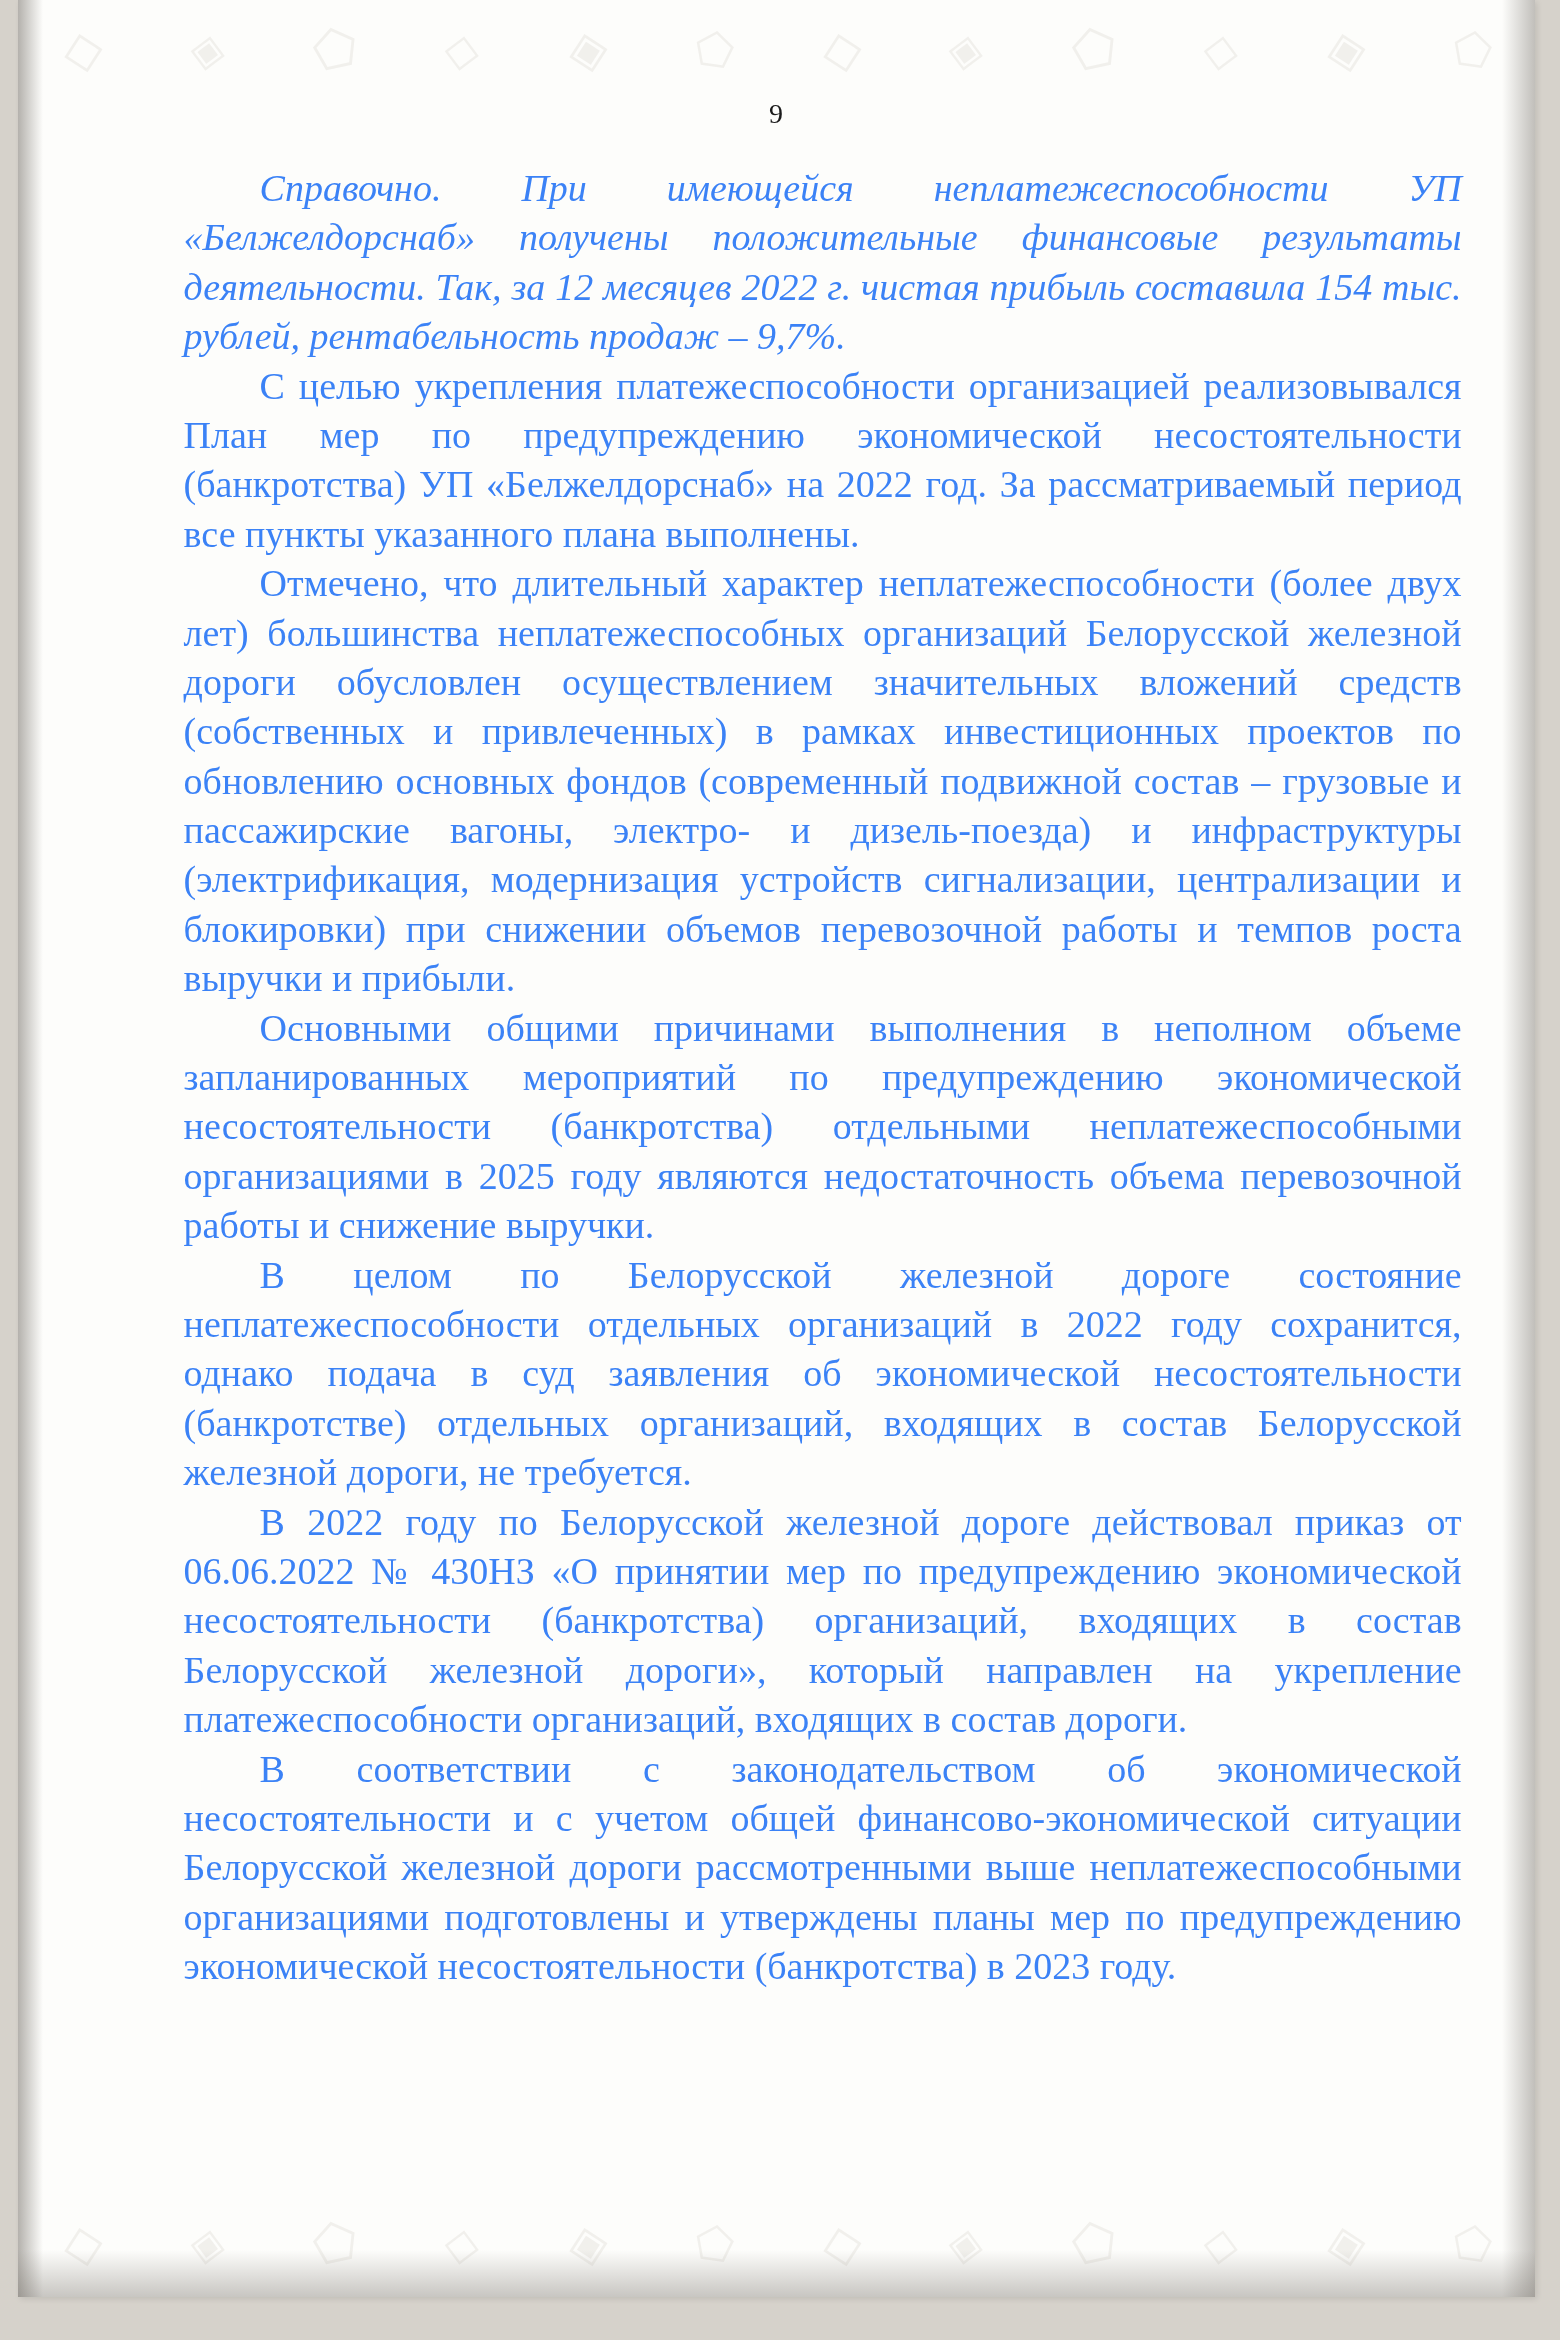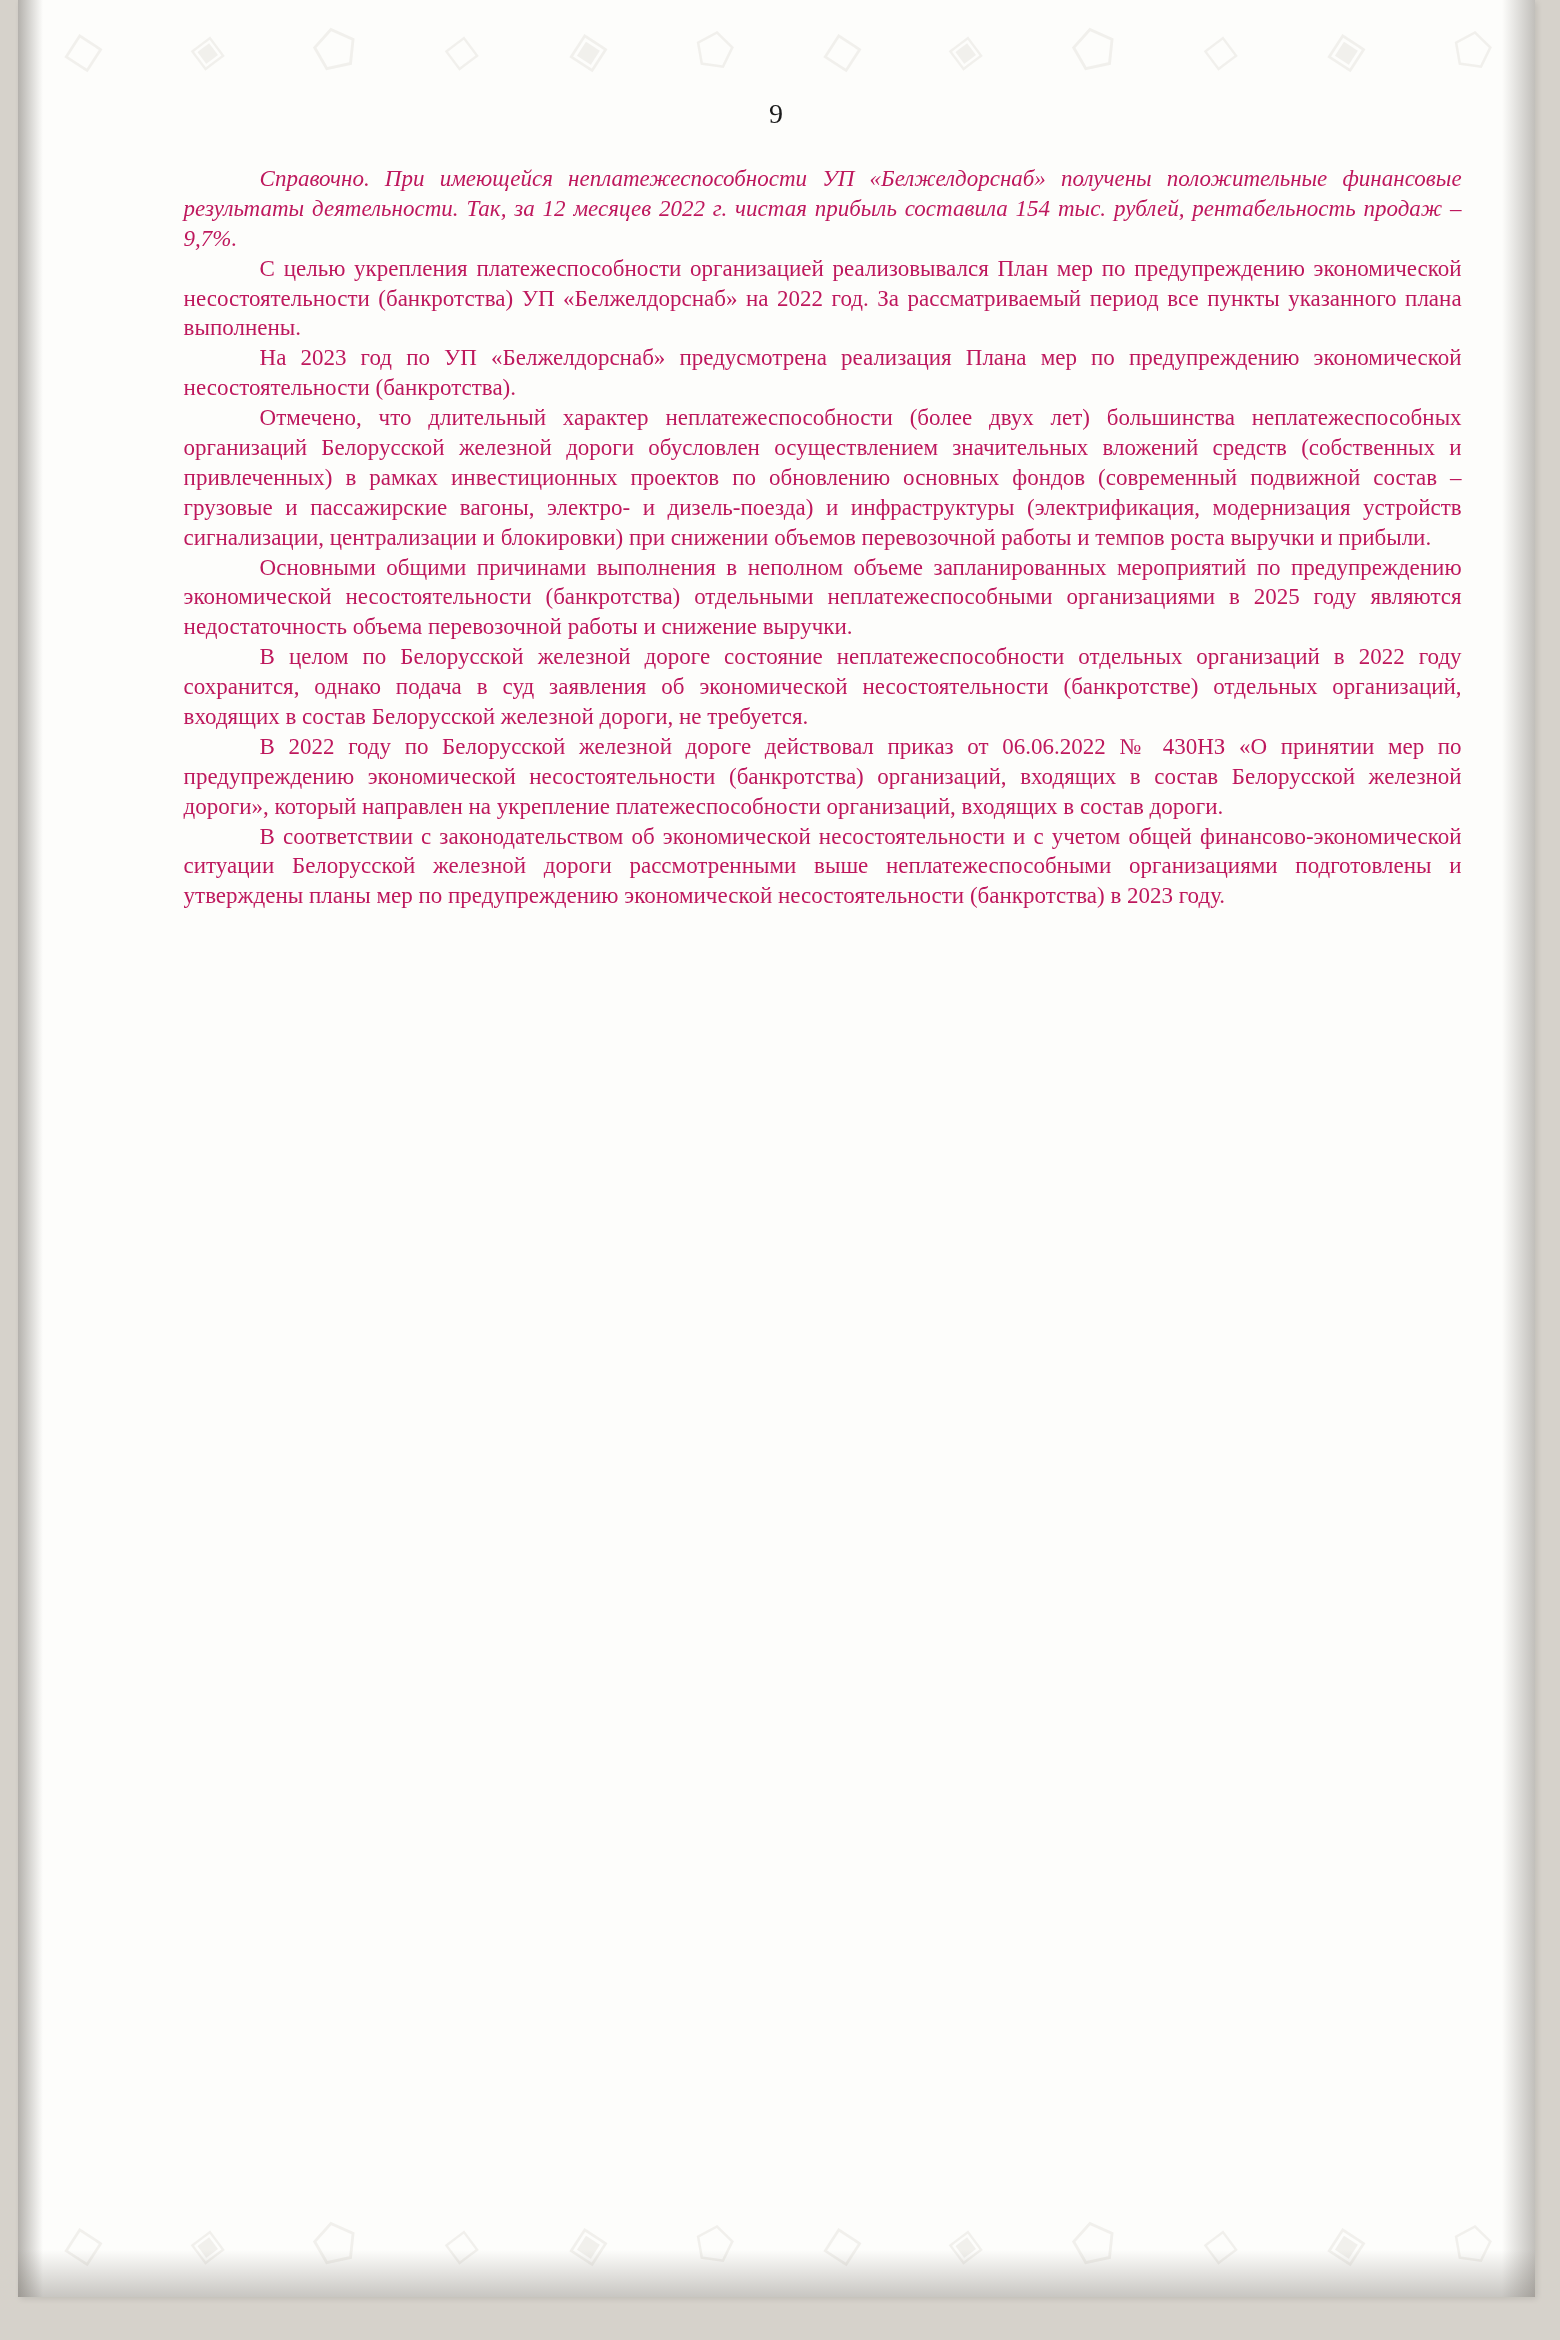--- a/index.html
+++ b/index.html
@@ -95,22 +95,22 @@
     text-align: center;
     font-size: 28px;
     color: #1b1b1b;
   }
 
   .doc-body {
     position: absolute;
     left: 166px;
     top: 164px;
     width: 1278px;
-    color: #be185d;
-    font-size: 23px;
+    color: #3b82f6;
+    font-size: 38px;
     line-height: 1.30;
     text-align: justify;
     text-justify: inter-word;
     font-family: Liberation Serif, serif;
   }
 
   .para {
     margin: 0 0 0 0;
     text-indent: 76px;
     text-align: justify;
@@ -140,21 +140,20 @@
       <span class="wm-glyph alt">◇</span>
       <span class="wm-glyph">◈</span>
       <span class="wm-glyph alt">⬠</span>
     </div>
 
     <div class="page-number">9</div>
 
     <div class="doc-body">
       <p class="para italic">Справочно. При имеющейся неплатежеспособности УП «Белжелдорснаб» получены положительные финансовые результаты деятельности. Так, за 12 месяцев 2022 г. чистая прибыль составила 154 тыс. рублей, рентабельность продаж – 9,7%.</p>
       <p class="para">С целью укрепления платежеспособности организацией реализовывался План мер по предупреждению экономической несостоятельности (банкротства) УП «Белжелдорснаб» на 2022 год. За рассматриваемый период все пункты указанного плана выполнены.</p>
-      <p class="para">На 2023 год по УП «Белжелдорснаб» предусмотрена реализация Плана мер по предупреждению экономической несостоятельности (банкротства).</p>
       <p class="para">Отмечено, что длительный характер неплатежеспособности (более двух лет) большинства неплатежеспособных организаций Белорусской железной дороги обусловлен осуществлением значительных вложений средств (собственных и привлеченных) в рамках инвестиционных проектов по обновлению основных фондов (современный подвижной состав – грузовые и пассажирские вагоны, электро- и дизель-поезда) и инфраструктуры (электрификация, модернизация устройств сигнализации, централизации и блокировки) при снижении объемов перевозочной работы и темпов роста выручки и прибыли.</p>
       <p class="para">Основными общими причинами выполнения в неполном объеме запланированных мероприятий по предупреждению экономической несостоятельности (банкротства) отдельными неплатежеспособными организациями в 2025 году являются недостаточность объема перевозочной работы и снижение выручки.</p>
       <p class="para">В целом по Белорусской железной дороге состояние неплатежеспособности отдельных организаций в 2022 году сохранится, однако подача в суд заявления об экономической несостоятельности (банкротстве) отдельных организаций, входящих в состав Белорусской железной дороги, не требуется.</p>
       <p class="para">В 2022 году по Белорусской железной дороге действовал приказ от 06.06.2022 № 430НЗ «О принятии мер по предупреждению экономической несостоятельности (банкротства) организаций, входящих в состав Белорусской железной дороги», который направлен на укрепление платежеспособности организаций, входящих в состав дороги.</p>
       <p class="para">В соответствии с законодательством об экономической несостоятельности и с учетом общей финансово-экономической ситуации Белорусской железной дороги рассмотренными выше неплатежеспособными организациями подготовлены и утверждены планы мер по предупреждению экономической несостоятельности (банкротства) в 2023 году.</p>
     </div>
 
     <div class="watermark-row bottom">
       <span class="wm-glyph">◇</span>
       <span class="wm-glyph alt">◈</span>

